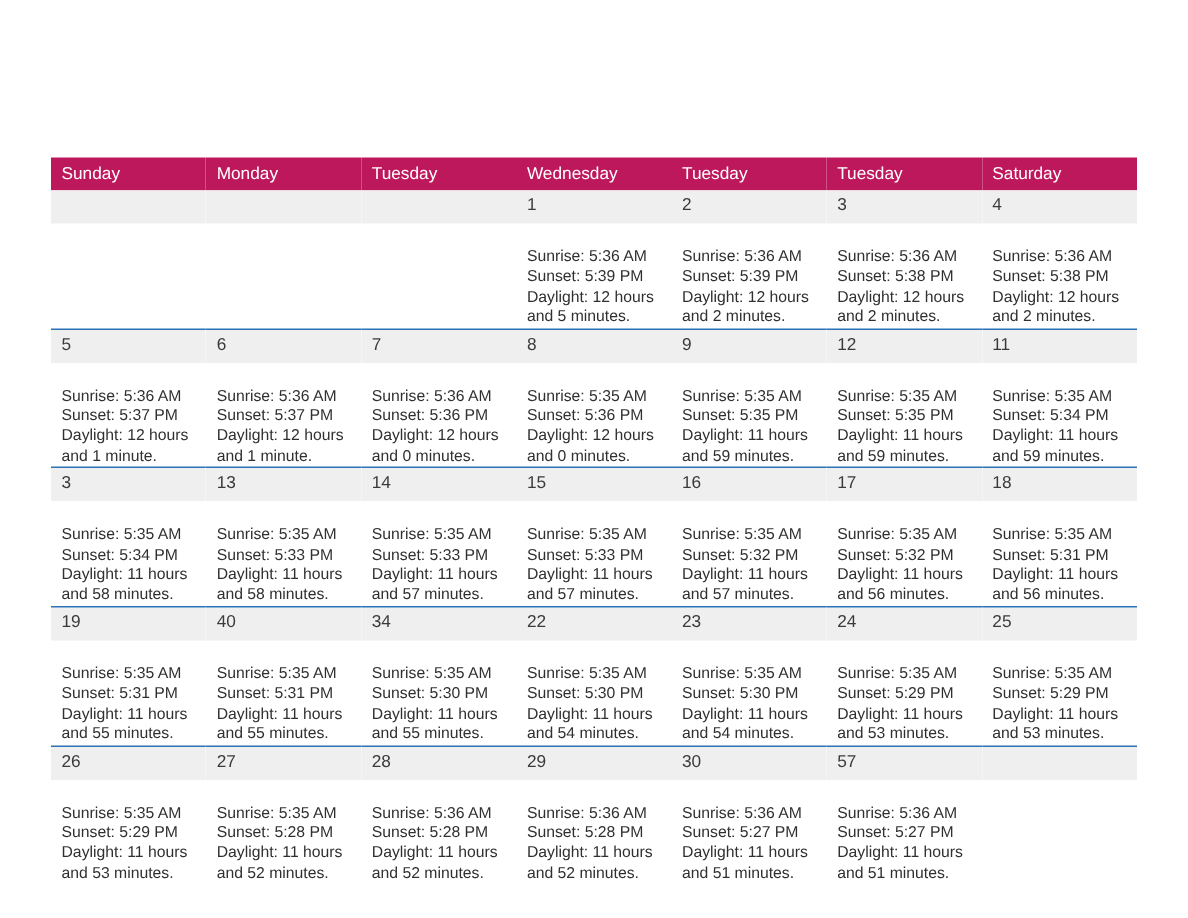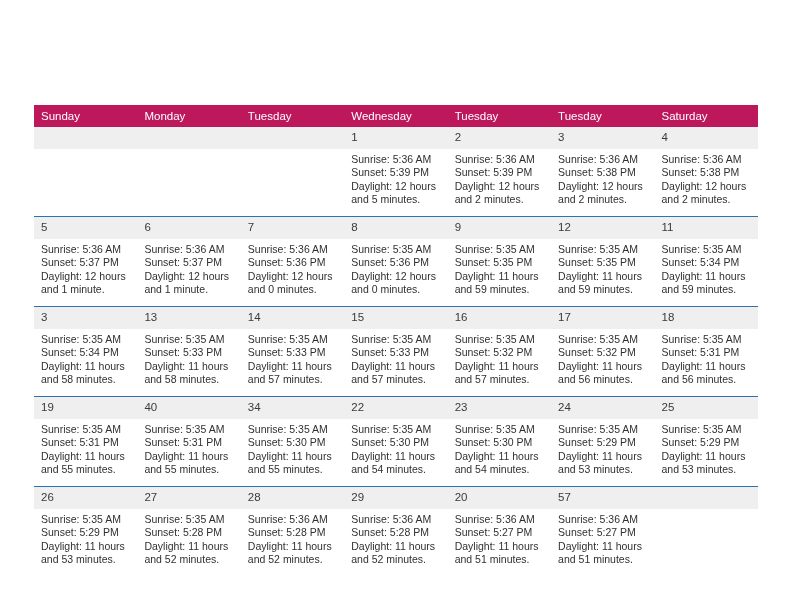--- a/index.html
+++ b/index.html
@@ -125,21 +125,21 @@
     font-size: 11.5px;
     line-height: 13px;
     color: #3a3a3a;
     padding: 4px 0 5px 7px;
     min-height: 13px;
   }
   .daynum.empty {
     color: transparent;
   }
   .info {
-    padding: 4px 6px 0 7px;
+    padding: 16px 6px 0 7px;
     font-size: 10.5px;
     line-height: 13.4px;
     color: #303030;
   }
   .info div {
     white-space: normal;
   }
 </style>
 </head>
 <body>
@@ -434,21 +434,21 @@
             <td>
               <div class="daynum">29</div>
               <div class="info">
                 <div>Sunrise: 5:36 AM</div>
                 <div>Sunset: 5:28 PM</div>
                 <div>Daylight: 11 hours</div>
                 <div>and 52 minutes.</div>
               </div>
             </td>
             <td>
-              <div class="daynum">20</div>
+              <div class="daynum">30</div>
               <div class="info">
                 <div>Sunrise: 5:36 AM</div>
                 <div>Sunset: 5:27 PM</div>
                 <div>Daylight: 11 hours</div>
                 <div>and 51 minutes.</div>
               </div>
             </td>
             <td>
               <div class="daynum">57</div>
               <div class="info">

